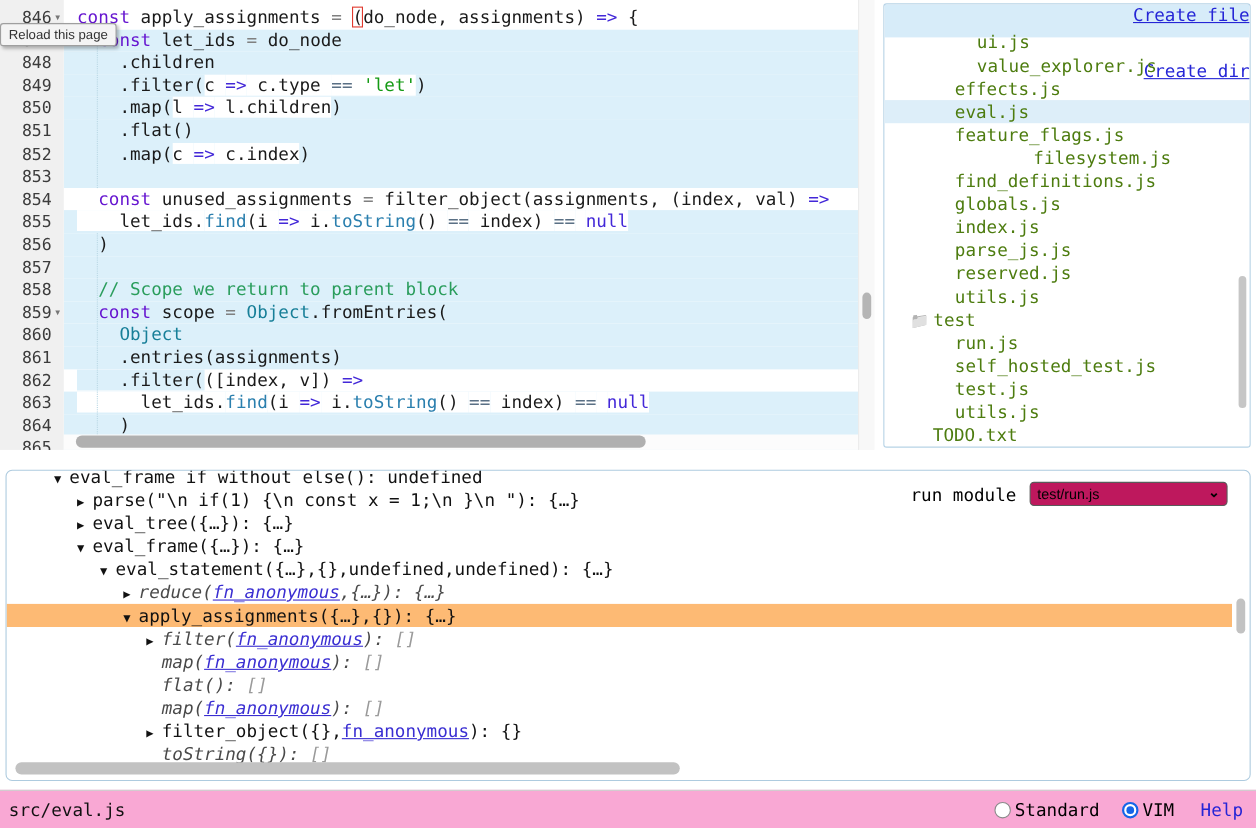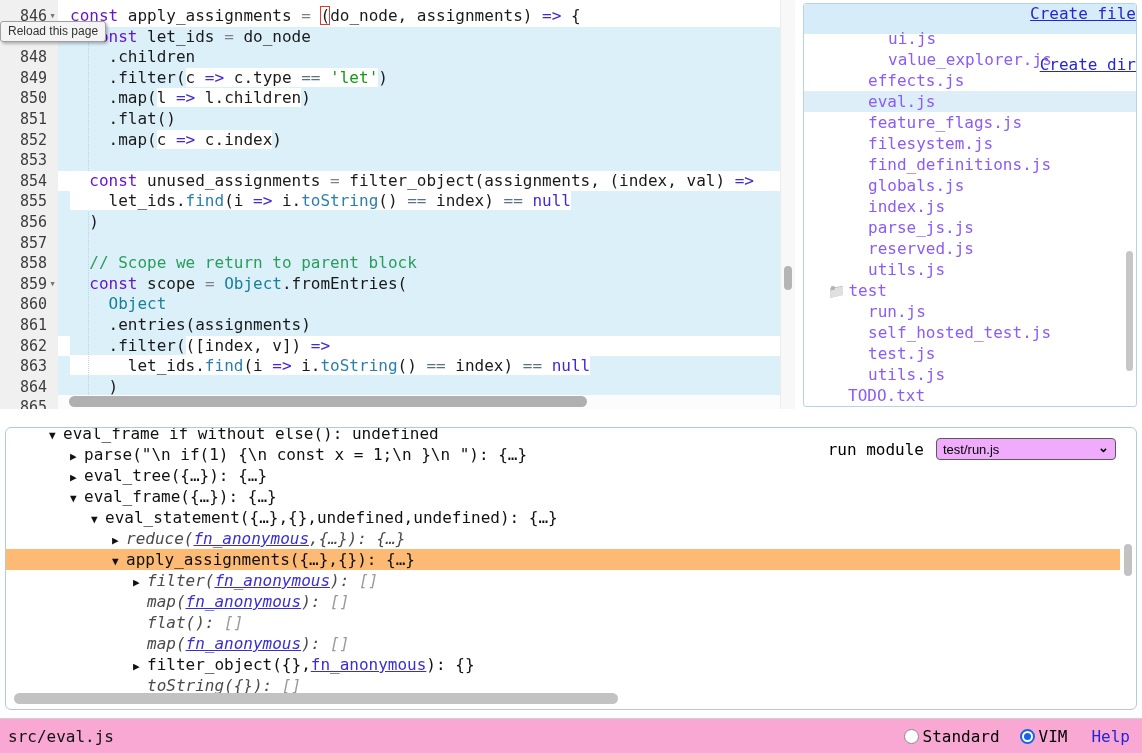--- a/index.html
+++ b/index.html
@@ -31,37 +31,37 @@
              font:12px "Liberation Sans", sans-serif; color:#333;
              box-shadow:2px 2px 3px rgba(0,0,0,.25); }
 
   
   #files { position:absolute; left:803px; top:3px; width:334px; height:404px; background:#fff;
            border:1px solid #b7d3e6; border-radius:3px; overflow:hidden; }
   #files-header { height:30px; background:#d7ecf9; display:flex; align-items:flex-end; padding-left:48px; gap:32px;
                   font-size:16px;flex-direction:column; }
   #files-header a { color:#2525d6; text-decoration:underline; cursor:pointer; }
   #file-list { padding-top:2px; }
-  .f-row { height:21px; line-height:21px; font-size:16px; color:#8b5cf6; white-space:pre; }
+  .f-row { height:21px; line-height:21px; font-size:16px; color:#4d7c0f; white-space:pre; }
   .f-row.sel { background:#ddeef9; }
   .f-icon { filter:grayscale(100%); font-size:14px; margin-right:3px; }
   #files-vthumb { position:absolute; right:3px; top:247px; width:7px; height:120px; background:#c6c6c6; border-radius:4px; }
 
   
   #pane { position:absolute; left:5px; top:427px; width:1132px; height:283px; background:#fff;
           border:1px solid #aecbdf; border-radius:6px; overflow:hidden; }
   #ct-rows { margin-top:-5px; padding-right:16px; }
   .ct-row { height:21px; line-height:21px; white-space:pre; font-size:16px; color:#111; }
   .ct-row.sel { background:#fdba74; }
   .ct-row.it { font-style:italic; color:#4a4a4a; }
   .ct-arrow { display:inline-block; width:14px; font-size:11px; color:#111; font-style:normal; }
   .ct-link { color:#3a2ed2; text-decoration:underline; }
   .ct-dim { color:#9a9a9a; }
   #run-module { position:absolute; top:10px; right:20px; display:flex; align-items:center; gap:12px; font-size:16px; }
-  #run-select { width:180px; height:22px; border:1px solid #5a5a5a; border-radius:4px; background:#f0abfc;
+  #run-select { width:180px; height:22px; border:1px solid #5a5a5a; border-radius:4px; background:#be185d;
                 display:flex; align-items:center; justify-content:space-between; padding:0 6px;
                 font:13px "Liberation Sans", sans-serif; cursor:pointer; }
   #run-select .chev { font-weight:bold; font-size:13px; margin-top:-4px; }
   #pane-vthumb { position:absolute; right:4px; top:116px; width:8px; height:32px; background:#c2c2c2; border-radius:4px; }
   #pane-hthumb { position:absolute; left:8px; bottom:5px; width:604px; height:11px; background:#c2c2c2; border-radius:6px; }
 
   
   #statusbar { position:absolute; left:0; top:718px; width:1142px; height:35px; background:#f9a8d4;
                border-top:1px solid #cfcfcf; display:flex; align-items:center; font-size:16px; }
   #status-path { margin-left:8px; color:#111; }
@@ -196,21 +196,21 @@
   <div id="files-header">
     <a>Create file</a>
     <a>Create dir</a>
   </div>
   <div id="file-list">
       <div class="f-row" style="padding-left: 84px; margin-top: -8px;"><span>ui.js</span></div>
       <div class="f-row" style="padding-left: 84px;"><span>value_explorer.js</span></div>
       <div class="f-row" style="padding-left: 64px;"><span>effects.js</span></div>
       <div class="f-row sel" style="padding-left: 64px;"><span>eval.js</span></div>
       <div class="f-row" style="padding-left: 64px;"><span>feature_flags.js</span></div>
-      <div class="f-row" style="padding-left: 64px;"><span>filesystem.js</span></div>
+      <div class="f-row" style="padding-left: 64px; text-align: center;"><span>filesystem.js</span></div>
       <div class="f-row" style="padding-left: 64px;"><span>find_definitions.js</span></div>
       <div class="f-row" style="padding-left: 64px;"><span>globals.js</span></div>
       <div class="f-row" style="padding-left: 64px;"><span>index.js</span></div>
       <div class="f-row" style="padding-left: 64px;"><span>parse_js.js</span></div>
       <div class="f-row" style="padding-left: 64px;"><span>reserved.js</span></div>
       <div class="f-row" style="padding-left: 64px;"><span>utils.js</span></div>
       <div class="f-row" style="padding-left: 24px;"><span class="f-icon">📁</span><span>test</span></div>
       <div class="f-row" style="padding-left: 64px;"><span>run.js</span></div>
       <div class="f-row" style="padding-left: 64px;"><span>self_hosted_test.js</span></div>
       <div class="f-row" style="padding-left: 64px;"><span>test.js</span></div>

